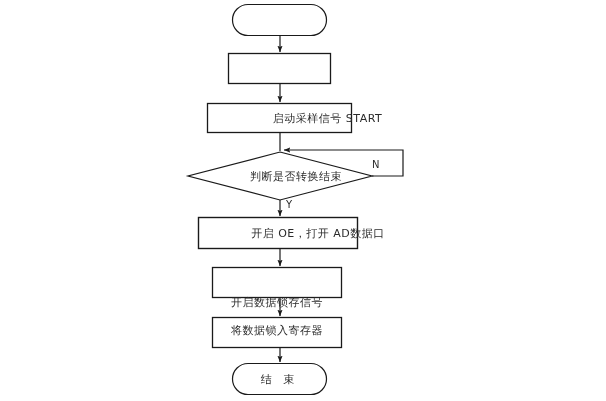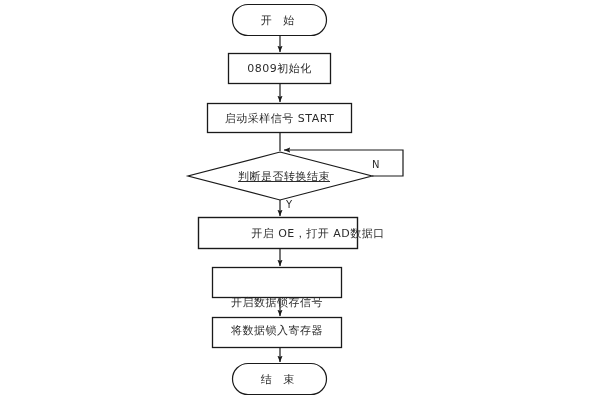--- a/index.html
+++ b/index.html
@@ -87,27 +87,25 @@
 
     <line x1="280" y1="297.5" x2="280" y2="316" stroke="#1a1a1a" stroke-width="1.2" marker-end="url(#arrowhead)"></line>
 
     <rect x="212.5" y="317.5" width="129" height="30" fill="#ffffff" stroke="#1a1a1a" stroke-width="1.3"></rect>
 
     <line x1="280" y1="347.5" x2="280" y2="362" stroke="#1a1a1a" stroke-width="1.2" marker-end="url(#arrowhead)"></line>
 
     <rect x="232.5" y="363.5" width="94" height="31" rx="15.5" ry="15.5" fill="#ffffff" stroke="#1a1a1a" stroke-width="1.2"></rect>
   </svg>
 
-  <div class="node-label terminator-label" style="left:232px; top:4px; width:95px; height:32px;">开 始</div>
 
-  <div class="node-label" style="left:228px; top:53px; width:103px; height:31px;">0809初始化</div>
 
-  <div class="node-label" style="left:207px; top:103px; width:145px; height:30px;">启动采样信号  START</div>
+  <div class="node-label" style="left:207px; top:103px; width:145px; height:30px;padding-left:48px;">启动采样信号  START</div>
 
-  <div class="node-label" style="left:192px; top:152px; width:184px; height:48px;text-decoration:underline;">判断是否转换结束</div>
+  <div class="node-label" style="left:204px; top:152px; width:184px; height:48px;">判断是否转换结束</div>
 
   <div class="node-label" style="left:198px; top:217px; width:160px; height:32px;margin-left:40px;">开启 OE，打开 AD数据口</div>
 
   <div class="node-label" style="left:212px; top:267px; width:130px; height:31px;margin-top:20px;">开启数据锁存信号</div>
 
   <div class="node-label" style="left:212px; top:317px; width:130px; height:27px;">将数据锁入寄存器</div>
 
   <div class="node-label terminator-label" style="left:232px; top:363px; width:95px; height:32px;">结 束</div>
 
   <div class="edge-label" style="left:286px; top:199px;">Y</div>

